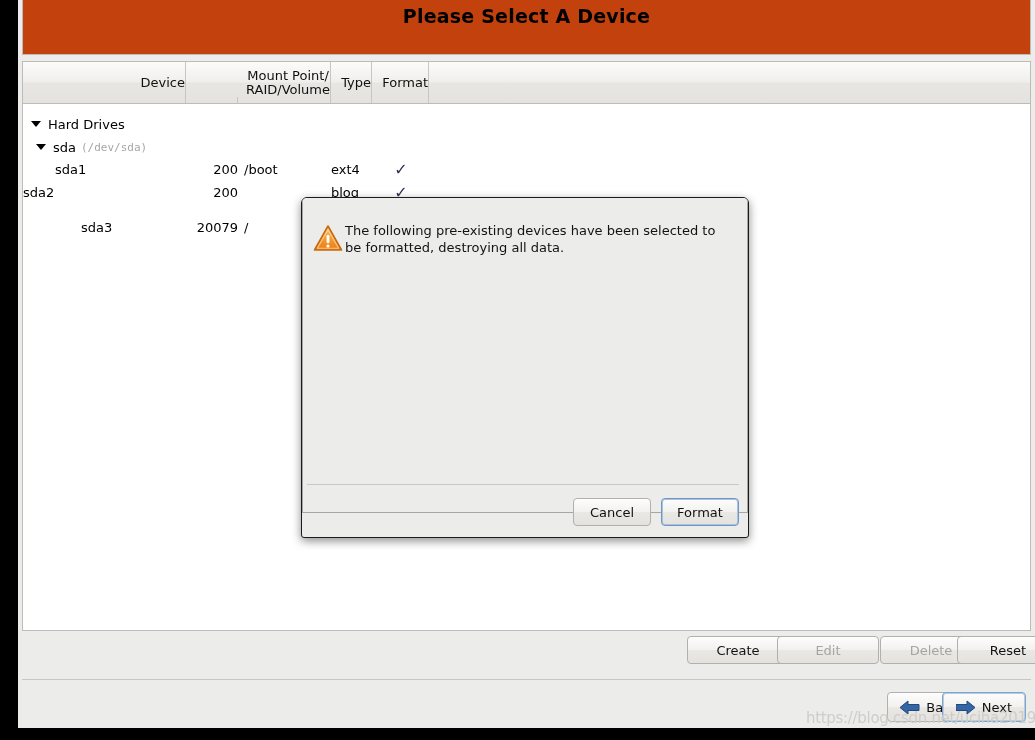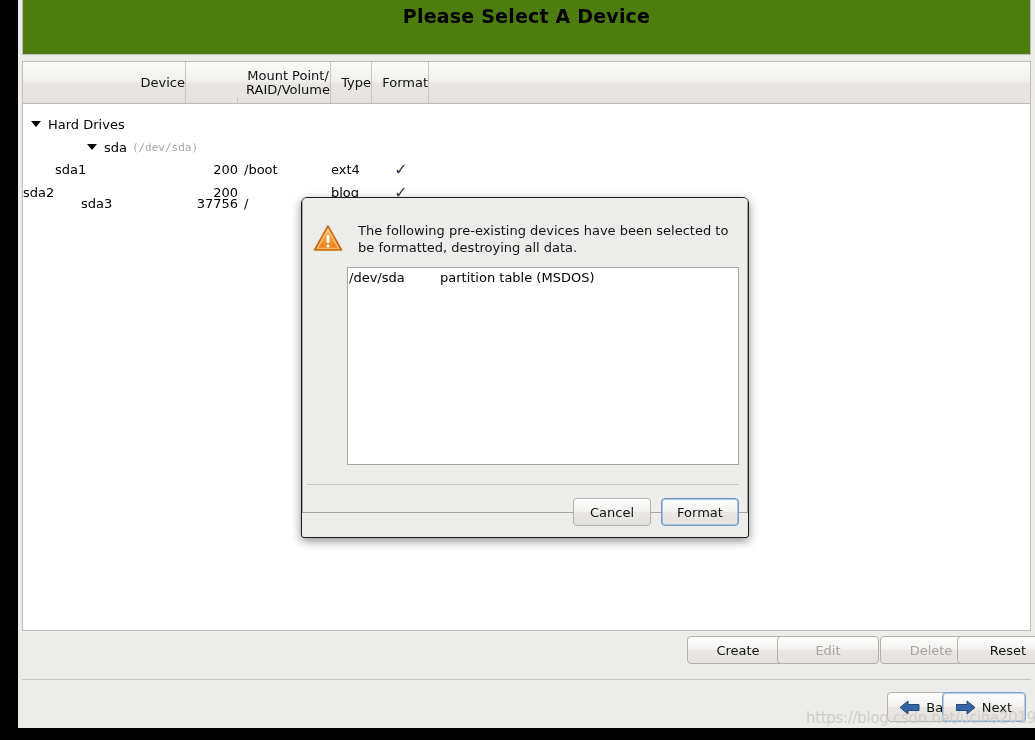--- a/index.html
+++ b/index.html
@@ -26,21 +26,21 @@
     overflow: hidden;
   }
 
   
   .title-panel {
     position: absolute;
     left: 4px;
     top: 0px;
     width: 1009px;
     height: 55px;
-    background: #4d7c0f;
+    background: #c2410c;
     border: 1px solid #bfbcb8;
     border-top: none;
     box-sizing: border-box;
   }
   .title-text {
     position: absolute;
     left: 0; right: 0;
     top: 5px;
     text-align: center;
     font-size: 19px;
@@ -246,21 +246,21 @@
   }
   .warn-icon {
     position: absolute;
     left: 10px;
     top: 26px;
     width: 30px;
     height: 28px;
   }
   .warn-text {
     position: absolute;
-    left: 55px;
+    left: 42px;
     top: 24px;
     width: 390px;
     font-size: 13px;
     line-height: 17px;
     color: #131313;
   }
   .dlg-list {
     position: absolute;
     left: 44px;
     top: 69px;
@@ -338,44 +338,44 @@
 
     <div class="tree-body">
 
       <div class="tree-row" style="top:8px;">
         <div class="cell c-device" style="padding-left:8px;">
           <span class="tri"></span><span class="devname">Hard Drives</span>
         </div>
       </div>
 
       <div class="tree-row" style="top:31px;">
-        <div class="cell c-device" style="padding-left:38px;text-align:center;">
+        <div class="cell c-device" style="padding-left:13px;">
           <span class="tri"></span><span class="devname">sda</span><span class="devpath">(/dev/sda)</span>
         </div>
       </div>
 
       <div class="tree-row" style="top:54px;">
         <div class="cell c-device" style="padding-left:32px;">sda1</div>
         <div class="cell c-size">200</div>
         <div class="cell c-mount">/boot</div>
         <div class="cell c-type">ext4</div>
         <div class="cell c-format check">✓</div>
       </div>
 
       <div class="tree-row" style="top:77px;">
         <div class="cell c-device" style="">sda2</div>
         <div class="cell c-size">200</div>
         <div class="cell c-mount"></div>
         <div class="cell c-type">blog</div>
         <div class="cell c-format check">✓</div>
       </div>
 
-      <div class="tree-row" style="top:88px;">
+      <div class="tree-row" style="top:112px;">
         <div class="cell c-device" style="padding-left:58px;">sda3</div>
-        <div class="cell c-size">37756</div>
+        <div class="cell c-size">20079</div>
         <div class="cell c-mount">/</div>
         <div class="cell c-type"></div>
         <div class="cell c-format check"></div>
       </div>
 
     </div>
   </div>
 
   <div class="midbar">
     <button class="btn" id="btn-create">Create</button>
@@ -421,26 +421,20 @@
           </defs>
           <path d="M15 2 L28.5 26 L1.5 26 Z" fill="url(#wg)" stroke="#c96a0e" stroke-width="1.6" stroke-linejoin="round"></path>
           <path d="M15 5.5 L25.6 24.3 L4.4 24.3 Z" fill="none" stroke="#fde0b4" stroke-width="1.1" stroke-linejoin="round" opacity="0.75"></path>
           <rect x="13.6" y="11" width="2.8" height="8.2" rx="1.2" fill="#ffffff"></rect>
           <circle cx="15" cy="22" r="1.6" fill="#ffffff"></circle>
         </svg>
       </span>
 
       <div class="warn-text">The following pre-existing devices have been selected to be formatted, destroying all data.</div>
 
-      <div class="dlg-list">
-        <div class="dlg-list-row">
-          <span class="dlg-list-dev">/dev/sda</span>
-          <span class="dlg-list-desc">partition table (MSDOS)</span>
-        </div>
-      </div>
 
       <div class="dlg-hr"></div>
 
       <button class="btn dlg-btn" id="btn-cancel">Cancel</button>
       <button class="btn dlg-btn" id="btn-format">Format</button>
     </div>
   </div>
 
 </div>
 

